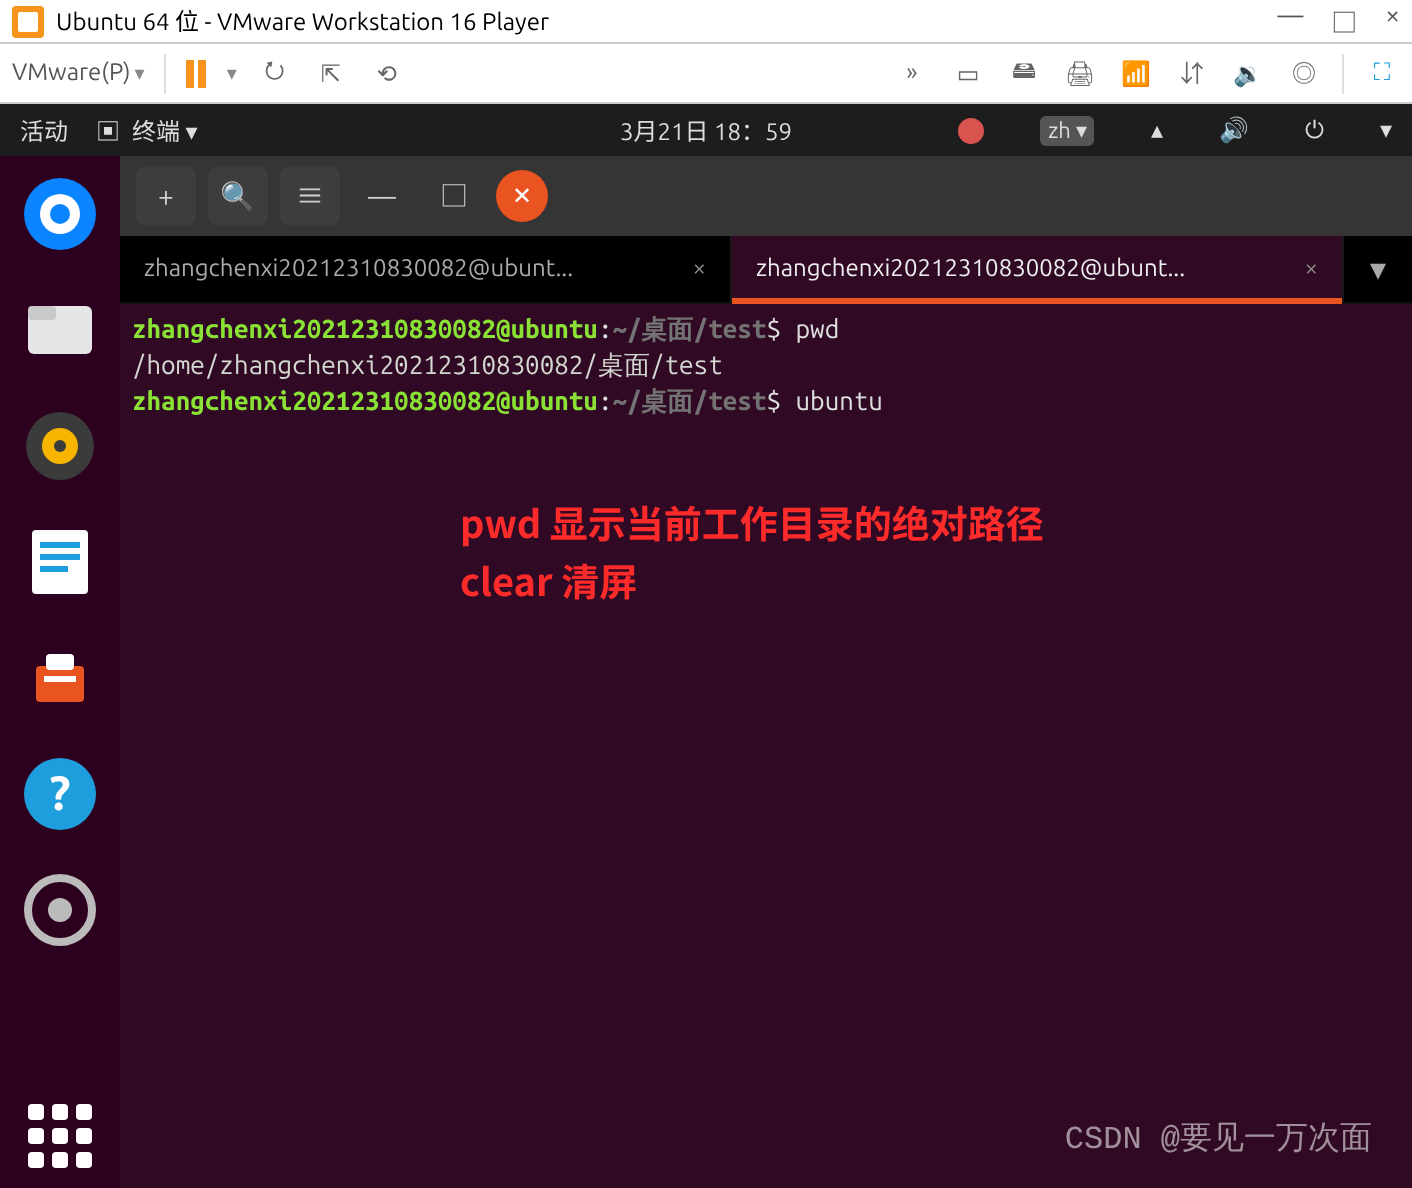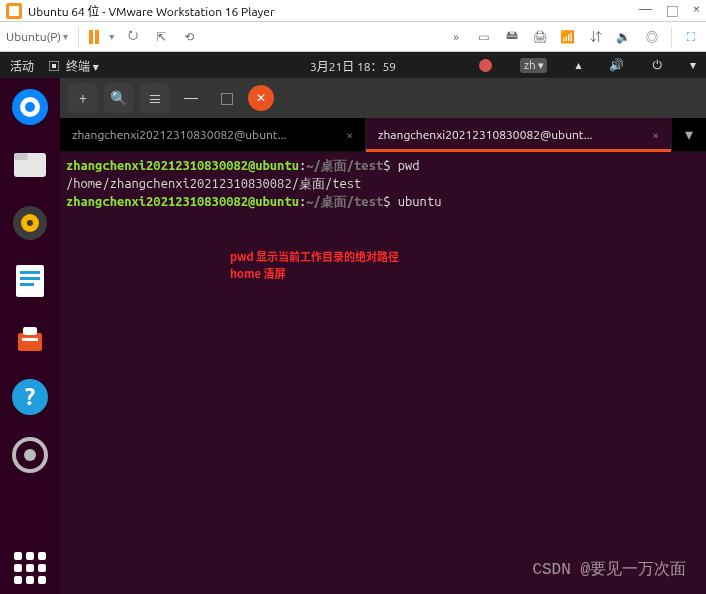--- a/index.html
+++ b/index.html
@@ -48,21 +48,21 @@
   .tab { flex:1; display:flex; align-items:center; padding:0 12px; color:#aaa; font-size:12px; gap:8px; border-right:1px solid #1a1a1a; position:relative; }
   .tab.active { background:#300a24; color:#eee; }
   .tab.active::after { content:""; position:absolute; left:0; right:0; bottom:-1px; height:3px; background:#e95420; }
   .tab .x { margin-left:auto; color:#888; }
   .newtab { width:34px; display:flex; align-items:center; justify-content:center; color:#aaa; font-size:16px; }
 
   .tw-body { flex:1; background:#300a24; padding:4px 6px; font-family:"Ubuntu Mono","DejaVu Sans Mono",monospace; font-size:13px; color:#ddd; line-height:1.4; white-space:pre; position:relative; }
   .p-user { color:#8ae234; font-weight:bold; }
   .p-path { color:#737373; font-weight:bold; }
   .p-out { color:#d3d7cf; }
-  .annot { position:absolute; top:96px; left:170px; color:#ff2a2a; font-weight:bold; font-size:11px; line-height:1.5; white-space:normal; font-family:"Noto Sans CJK SC",sans-serif; }
+  .annot { position:absolute; top:96px; left:170px; color:#ff2a2a; font-weight:bold; font-size:19px; line-height:1.5; white-space:normal; font-family:"Noto Sans CJK SC",sans-serif; }
 
   .watermark { position:absolute; bottom:14px; right:20px; color:rgba(255,255,255,0.55); font-size:16px; font-family:Liberation Mono, monospace; z-index:10; }
 </style>
 </head>
 <body>
 
 <div class="host-title">
   <span class="vicon">
     <svg width="16" height="16">
         <rect width="16" height="16" fill="#f7941e" rx="2"></rect>
@@ -71,21 +71,21 @@
   </span>
   <span class="title">Ubuntu 64 位 - VMware Workstation 16 Player</span>
   <div class="wbtns">
     <span>—</span>
     <span>□</span>
     <span>×</span>
   </div>
 </div>
 
 <div class="host-toolbar">
-  <span class="drop">Ubuntu(P)</span>
+  <span class="drop">VMware(P)</span>
   <span class="sep"></span>
   <span class="pause">
       <span></span>
       <span></span>
     </span>
   <span style="font-size:10px;color:#888">▾</span>
   <span class="tb-ico">⭮</span>
   <span class="tb-ico">⇱</span>
   <span class="tb-ico">⟲</span>
   <div class="right">
@@ -200,19 +200,19 @@
         <span>zhangchenxi20212310830082@ubunt...</span>
         <span class="x">×</span>
       </div>
       <div class="newtab">▾</div>
     </div>
     <div class="tw-body"><span class="p-user">zhangchenxi20212310830082@ubuntu</span><span>:</span><span class="p-path">~/桌面/test</span><span>$ </span><span>pwd</span>
 <span class="p-out">/home/zhangchenxi20212310830082/桌面/test</span>
 <span class="p-user">zhangchenxi20212310830082@ubuntu</span><span>:</span><span class="p-path">~/桌面/test</span><span>$ </span><span>ubuntu</span>
       <div class="annot">
         <div>pwd 显示当前工作目录的绝对路径</div>
-        <div>home 清屏</div>
+        <div>clear 清屏</div>
       </div>
     </div>
   </div>
 
   <div class="watermark">CSDN @要见一万次面</div>
 </div>
 
 </body></html>

